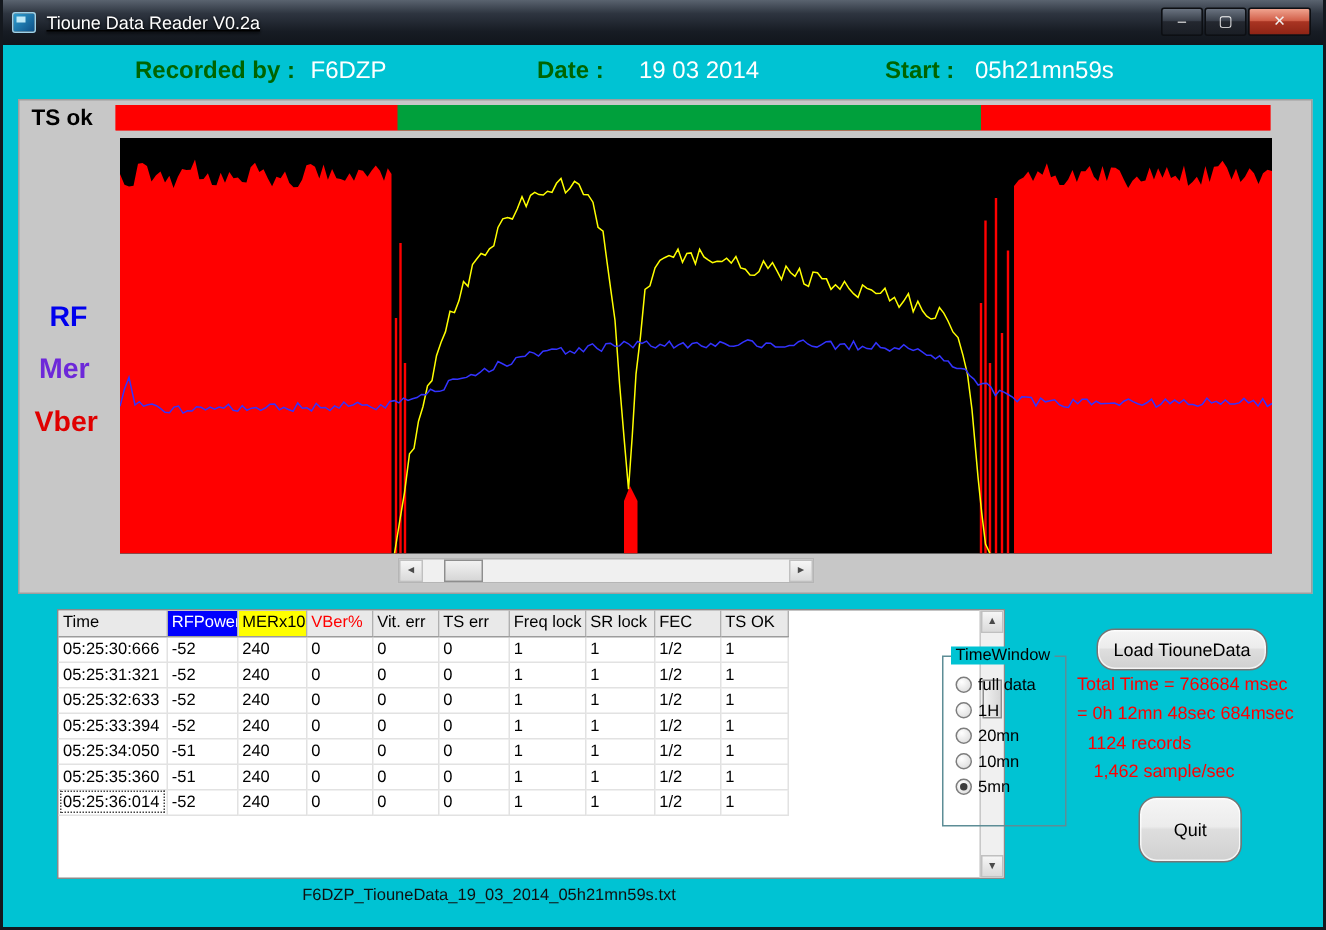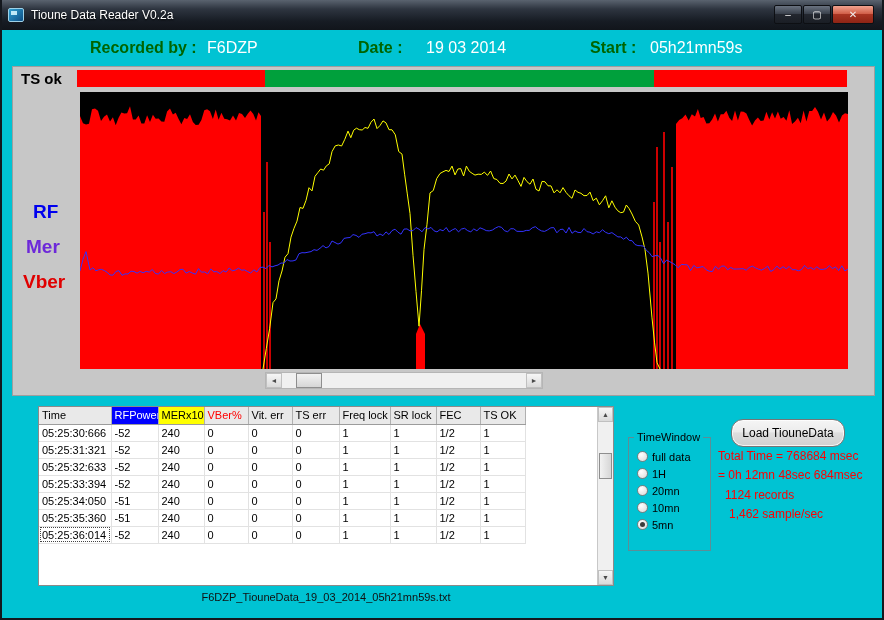--- a/index.html
+++ b/index.html
@@ -3,21 +3,21 @@
 <meta charset="utf-8">
 <style>
   * { margin:0; padding:0; box-sizing:border-box; font-family:"Liberation Sans", sans-serif; }
   body { background:#6b6b6b; }
   .window { position:relative; width:884px; height:620px; background:#00c3d3;
             border:2px solid #14181e; border-top:none; overflow:hidden; }
 
   
   .titlebar { position:absolute; left:0; top:0; width:100%; height:30px;
               background:linear-gradient(180deg,#5a636f 0%,#2e3540 30%,#171c24 70%,#11151b 100%);
-              display:flex; align-items:center; padding:0 6px; }
+              display:flex; align-items:center; padding:0 6px;text-decoration:underline; }
   .app-icon { width:16px; height:14px; border:1px solid #9fd2e8; border-radius:2px;
               background:linear-gradient(135deg,#2f9fd0,#0d4f86); position:relative; }
   .app-icon::after { content:""; position:absolute; left:2px; top:2px; width:6px; height:4px; background:#bfe9f7; }
   .title-text { color:#ffffff; font-size:12px; margin-left:7px; text-shadow:0 1px 2px #000; }
   .win-controls { position:absolute; right:8px; top:5px; display:flex; gap:1px; }
   .winbtn { width:28px; height:19px; display:flex; align-items:center; justify-content:center;
             font-size:10px; line-height:1; color:#f0f0f0; border:1px solid #0d0f13; border-radius:2px;
             background:linear-gradient(180deg,#6a7380,#3a414c 45%,#23272f 50%,#1a1e25); cursor:default; }
   .winbtn.close { width:42px; background:linear-gradient(180deg,#f0a38f,#d2604a 45%,#a93422 50%,#8e2415); }
 
@@ -48,21 +48,21 @@
   .hscroll .thumb { position:absolute; left:14px; top:0; width:26px; height:100%;
                     background:linear-gradient(#f2f2f2,#d6d6d6); border:1px solid #8e8e8e; }
   .vscroll { position:absolute; right:0; top:0; width:16px; height:100%;
              background:#f0f0f0; border-left:1px solid #c8c8c8; }
   .vscroll .sb-arrow { width:100%; height:15px; }
   .vscroll .sb-arrow.down { position:absolute; bottom:0; }
   .vscroll .thumb { position:absolute; left:1px; right:1px; top:46px; height:26px;
                     background:linear-gradient(90deg,#f2f2f2,#d6d6d6); border:1px solid #8e8e8e; }
 
   
-  .table-panel { position:absolute; left:36px; top:406px; width:576px; height:180px;
+  .table-panel { position:absolute; left:36px; top:406px; width:632px; height:180px;
                  background:#ffffff; border:1px solid #8a8a8a; }
   table { border-collapse:collapse; table-layout:fixed; }
   th { height:17px; font-size:11px; font-weight:normal; text-align:left; padding:0 0 0 3px;
        border-right:1px solid #b0b0b0; border-bottom:1px solid #9c9c9c; overflow:hidden; white-space:nowrap; }
   td { height:17px; font-size:11px; text-align:left; padding:0 0 0 3px; color:#000; background:#fff;
        border-right:1px solid #e2e2e2; border-bottom:1px solid #e2e2e2; overflow:hidden; white-space:nowrap; }
   td.focused { outline:1px dotted #444; outline-offset:-2px; }
   .filename { position:absolute; left:36px; top:591px; width:576px; text-align:center;
               font-size:11px; color:#101010; }
 
@@ -310,14 +310,15 @@
       </div>
   </div>
 
   <div class="btn load-btn">Load TiouneData</div>
 
   <span class="stat s1">Total Time = 768684 msec</span>
   <span class="stat s2">= 0h 12mn 48sec 684msec</span>
   <span class="stat s3">1124 records</span>
   <span class="stat s4">1,462 sample/sec</span>
 
+  <div class="btn quit-btn">Quit</div>
 
 </div>
 
 </body></html>

